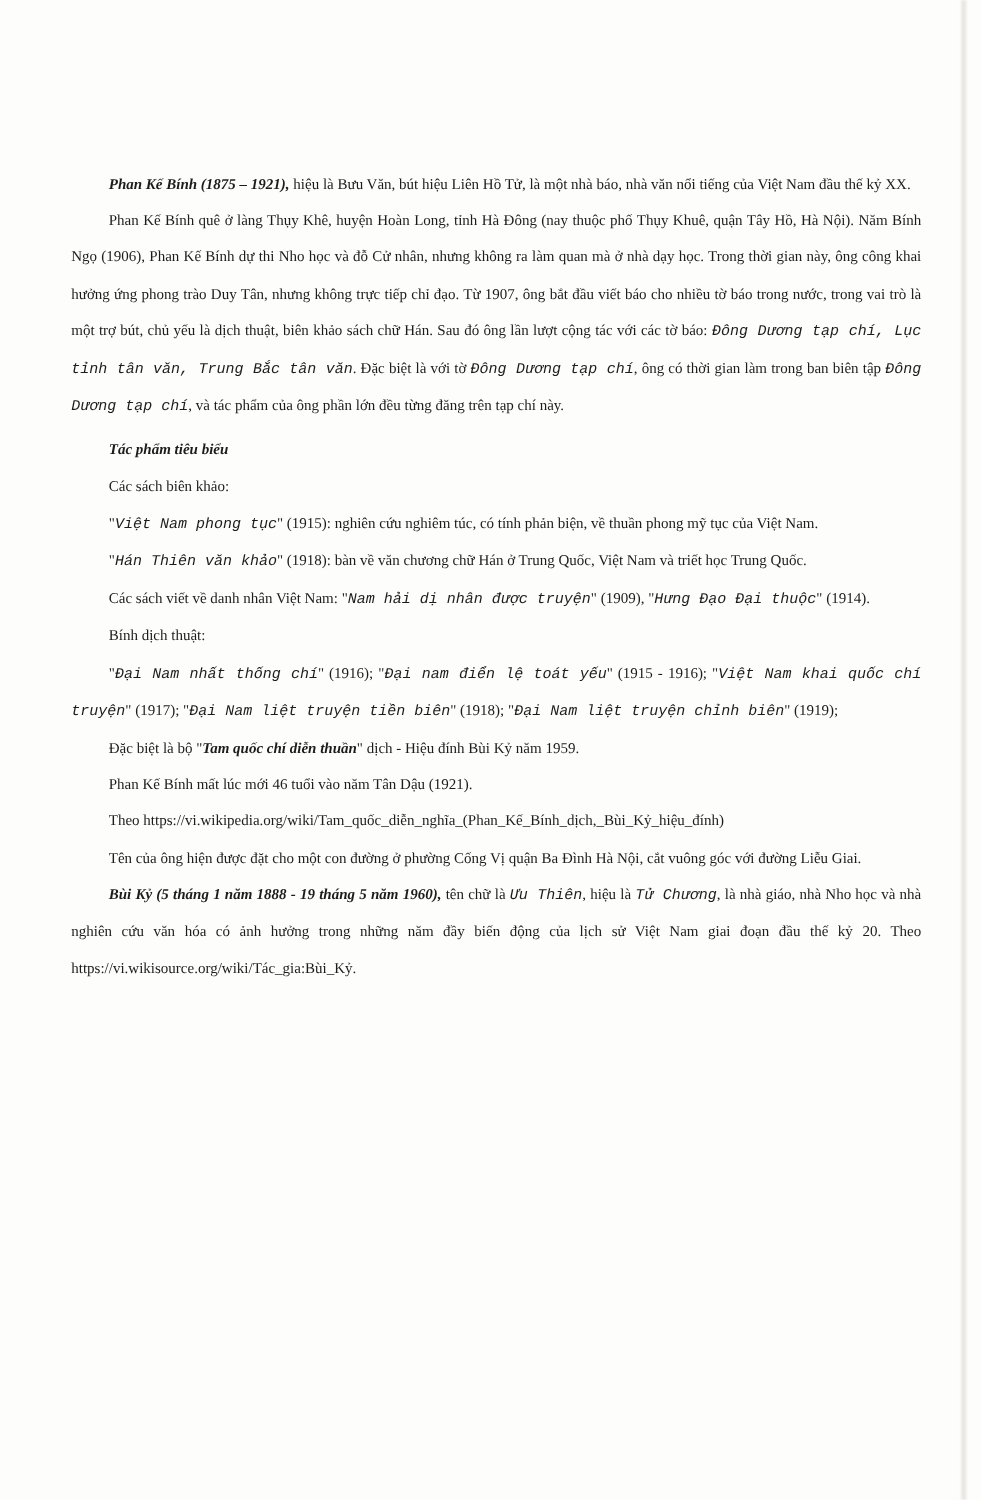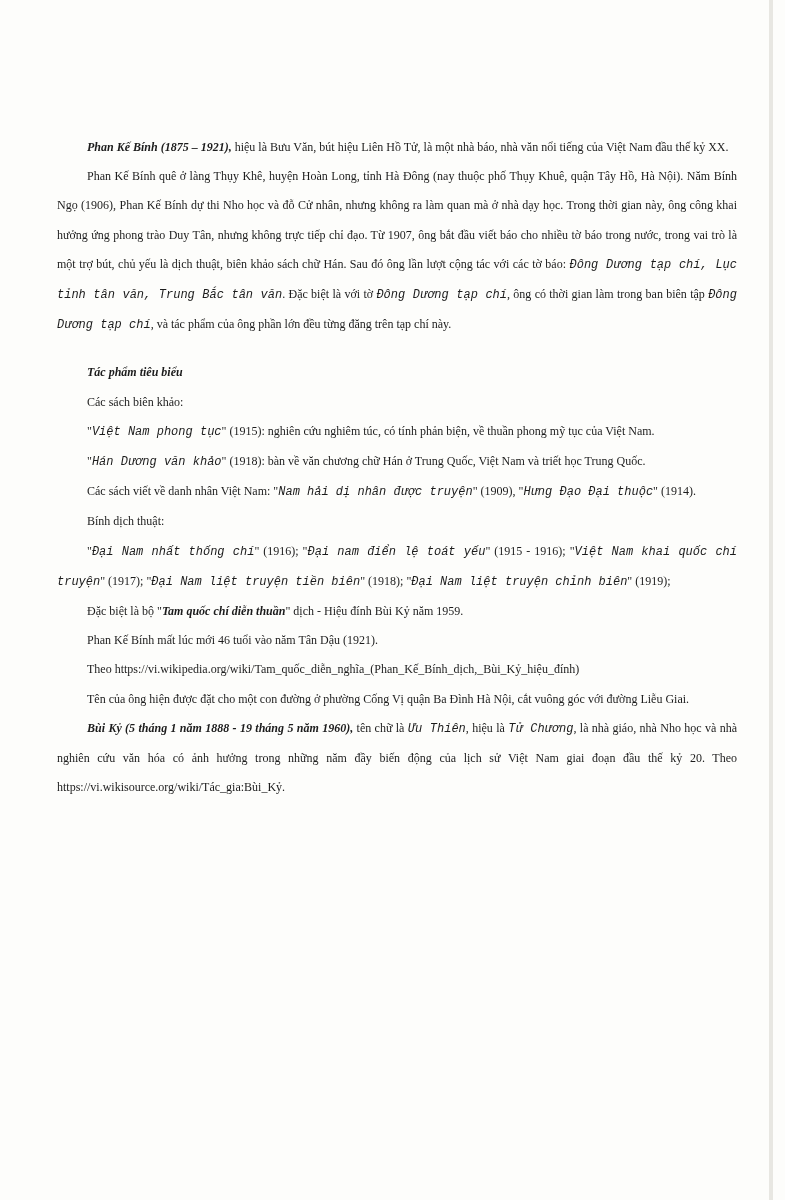--- a/index.html
+++ b/index.html
@@ -48,37 +48,37 @@
     width: 680px;
     font-size: 12px;
     line-height: 29.2px;
     text-align: justify;
   }
   .body-text p {
     margin: 0;
     text-indent: 30px;
     overflow-wrap: anywhere;
   }
-  .body-text p.kind-heading { margin-top: 18px; }
+  .body-text p.kind-heading { margin-top: 5px; }
   .run-n  { font-style: normal;  font-weight: normal; }
   .run-i  { font-style: italic;  font-weight: normal; font-family: Liberation Mono, monospace; }
   .run-bi { font-style: italic;  font-weight: bold; }
 </style>
 </head>
 <body>
 
 <div class="page">
   <div class="page-edge-shadow"></div>
   <div class="body-text" id="doc-body">
       <p class="kind-body"><span class="run-bi">Phan Kế Bính (1875 – 1921),</span><span class="run-n"> hiệu là Bưu Văn, bút hiệu Liên Hồ Tử, là một nhà báo, nhà văn nổi tiếng của Việt Nam đầu thế kỷ XX.</span></p>
       <p class="kind-body"><span class="run-n">Phan Kế Bính quê ở làng Thụy Khê, huyện Hoàn Long, tỉnh Hà Đông (nay thuộc phố Thụy Khuê, quận Tây Hồ, Hà Nội). Năm Bính Ngọ (1906), Phan Kế Bính dự thi Nho học và đỗ Cử nhân, nhưng không ra làm quan mà ở nhà dạy học. Trong thời gian này, ông công khai hưởng ứng phong trào Duy Tân, nhưng không trực tiếp chỉ đạo. Từ 1907, ông bắt đầu viết báo cho nhiều tờ báo trong nước, trong vai trò là một trợ bút, chủ yếu là dịch thuật, biên khảo sách chữ Hán. Sau đó ông lần lượt cộng tác với các tờ báo: </span><span class="run-i">Đông Dương tạp chí, Lục tỉnh tân văn, Trung Bắc tân văn</span><span class="run-n">. Đặc biệt là với tờ </span><span class="run-i">Đông Dương tạp chí</span><span class="run-n">, ông có thời gian làm trong ban biên tập </span><span class="run-i">Đông Dương tạp chí</span><span class="run-n">, và tác phẩm của ông phần lớn đều từng đăng trên tạp chí này.</span></p>
       <p class="kind-heading"><span class="run-bi">Tác phẩm tiêu biểu</span></p>
       <p class="kind-body"><span class="run-n">Các sách biên khảo:</span></p>
       <p class="kind-body"><span class="run-n">"</span><span class="run-i">Việt Nam phong tục</span><span class="run-n">" (1915): nghiên cứu nghiêm túc, có tính phản biện, về thuần phong mỹ tục của Việt Nam.</span></p>
-      <p class="kind-body"><span class="run-n">"</span><span class="run-i">Hán Dương văn khảo</span><span class="run-n">" (1918): bàn về văn chương chữ Hán ở Trung Quốc, Việt Nam và triết học Trung Quốc.</span></p>
+      <p class="kind-body"><span class="run-n">"</span><span class="run-i">Hán Thiên văn khảo</span><span class="run-n">" (1918): bàn về văn chương chữ Hán ở Trung Quốc, Việt Nam và triết học Trung Quốc.</span></p>
       <p class="kind-body"><span class="run-n">Các sách viết về danh nhân Việt Nam: "</span><span class="run-i">Nam hải dị nhân được truyện</span><span class="run-n">" (1909), "</span><span class="run-i">Hưng Đạo Đại thuộc</span><span class="run-n">" (1914).</span></p>
       <p class="kind-body"><span class="run-n">Bính dịch thuật:</span></p>
       <p class="kind-body"><span class="run-n">"</span><span class="run-i">Đại Nam nhất thống chí</span><span class="run-n">" (1916); "</span><span class="run-i">Đại nam điển lệ toát yếu</span><span class="run-n">" (1915 - 1916); "</span><span class="run-i">Việt Nam khai quốc chí truyện</span><span class="run-n">" (1917); "</span><span class="run-i">Đại Nam liệt truyện tiền biên</span><span class="run-n">" (1918); "</span><span class="run-i">Đại Nam liệt truyện chỉnh biên</span><span class="run-n">" (1919);</span></p>
       <p class="kind-body"><span class="run-n">Đặc biệt là bộ "</span><span class="run-bi">Tam quốc chí diễn thuần</span><span class="run-n">" dịch - Hiệu đính Bùi Kỷ năm 1959.</span></p>
       <p class="kind-body"><span class="run-n">Phan Kế Bính mất lúc mới 46 tuổi vào năm Tân Dậu (1921).</span></p>
       <p class="kind-body"><span class="run-n">Theo https://vi.wikipedia.org/wiki/Tam_quốc_diễn_nghĩa_(Phan_Kế_Bính_dịch,_Bùi_Kỷ_hiệu_đính)</span></p>
       <p class="kind-body"><span class="run-n">Tên của ông hiện được đặt cho một con đường ở phường Cống Vị quận Ba Đình Hà Nội, cắt vuông góc với đường Liễu Giai.</span></p>
       <p class="kind-body"><span class="run-bi">Bùi Kỷ (5 tháng 1 năm 1888 - 19 tháng 5 năm 1960),</span><span class="run-n"> tên chữ là </span><span class="run-i">Ưu Thiên</span><span class="run-n">, hiệu là </span><span class="run-i">Tử Chương</span><span class="run-n">, là nhà giáo, nhà Nho học và nhà nghiên cứu văn hóa có ảnh hưởng trong những năm đầy biến động của lịch sử Việt Nam giai đoạn đầu thế kỷ 20. Theo https://vi.wikisource.org/wiki/Tác_gia:Bùi_Kỷ.</span></p>
     </div>
 </div>

